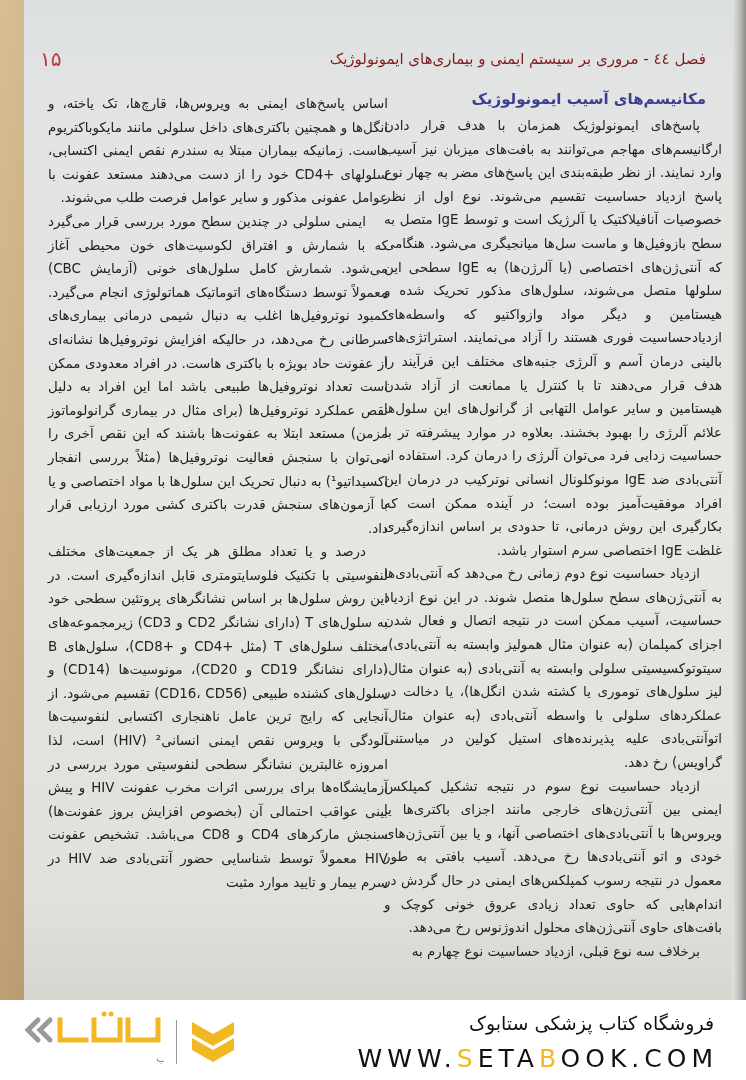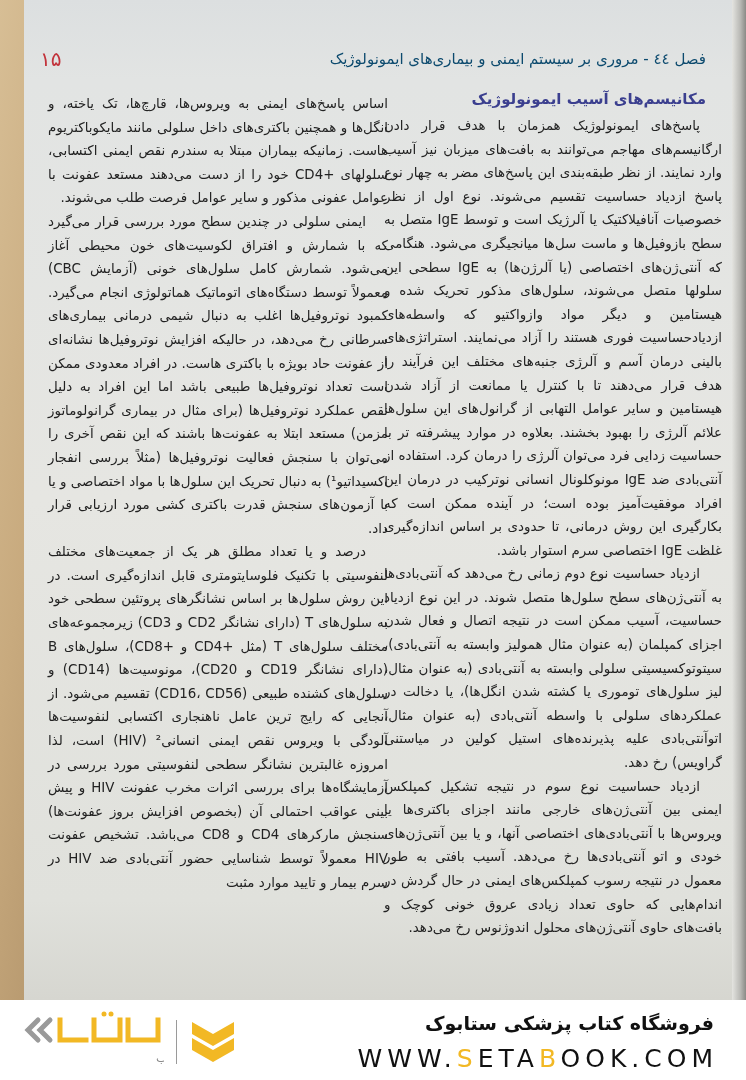--- a/index.html
+++ b/index.html
@@ -3,32 +3,32 @@
 <meta charset="utf-8">
 <style>
   html, body { margin:0; padding:0; }
   body { width:746px; height:1080px; overflow:hidden; background:#ffffff; font-family:"DejaVu Sans", sans-serif; position:relative; }
   .photo { position:absolute; left:0; top:0; width:746px; height:1000px; background:#c9b08a; overflow:hidden; }
   .photo .desk { position:absolute; left:0; top:0; width:30px; height:1000px; background:linear-gradient(100deg,#d7be95 0%,#c8aa7e 60%,#b89a70 100%); }
   .photo .page { position:absolute; left:24px; top:0; width:722px; height:1000px;
     background:linear-gradient(180deg,#dcdfe0 0%,#e2e4e3 8%,#e6e6e2 50%,#e0e1dc 90%,#d6d6d0 100%); }
   .photo .page-edge { position:absolute; right:0; top:0; width:14px; height:1000px; background:linear-gradient(90deg,#e4e4e0,#b8b8b4 60%,#8a8a86); }
   .running-head { position:absolute; top:44px; left:40px; right:40px; height:30px; direction:rtl; display:flex; align-items:center; }
-  .running-head .title { font-size:15px; color:#0c4a6e; }
+  .running-head .title { font-size:15px; color:#7f1d1d; }
   .running-head .pnum { position:absolute; left:0; font-size:20px; color:#c2333b; letter-spacing:2px; font-family:"DejaVu Sans", sans-serif;text-align:right; }
   .col { position:absolute; direction:rtl; text-align:justify; font-size:13.4px; line-height:23.6px; color:#222; }
   .col.right { left:384px; width:338px; top:86px; }
   .col.left { left:48px; width:340px; top:92px; }
   .col p { margin:0; text-align-last:right; }
   .col p.indent { text-indent:22px; }
   .heading { color:#3b3f8f; font-size:15px; margin:0 16px 2px 0; line-height:26px; }
   .heading.mid { margin-top:18px; }
   .bold { font-weight:normal; }
   .footer { position:absolute; top:1000px; left:0; width:746px; height:80px; background:#ffffff; }
-  .footer .shop-name { position:absolute; right:32px; top:12px; direction:rtl; font-size:19px; color:#111;font-weight:bold; }
+  .footer .shop-name { position:absolute; right:32px; top:12px; direction:rtl; font-size:19px; color:#111; }
   .footer .url { position:absolute; right:28px; top:44px; font-size:25px; letter-spacing:5px; color:#111; font-family:"DejaVu Sans", sans-serif; }
   .footer .url .accent { color:#f2b824; }
   .logo-wrap { position:absolute; left:24px; top:10px; width:210px; height:62px; }
   .logo-text { position:absolute; left:0; top:0; width:140px; height:62px; }
   .logo-divider { position:absolute; left:152px; top:10px; width:1px; height:44px; background:#9a9a9a; }
   .logo-chevron { position:absolute; left:166px; top:10px; }
 </style>
 </head>
 <body>
 
@@ -41,20 +41,21 @@
   <div class="running-head">
     <span class="title">فصل ٤٤ - مروری بر سیستم ایمنی و بیماری‌های ایمونولوژیک</span>
     <span class="pnum">١۵</span>
   </div>
 
   <div class="col right">
     <h2 class="heading">مکانیسم‌های آسیب ایمونولوژیک</h2>
     <p class="indent">پاسخ‌های ایمونولوژیک همزمان با هدف قرار دادن ارگانیسم‌های مهاجم می‌توانند به بافت‌های میزبان نیز آسیب وارد نمایند. از نظر طبقه‌بندی این پاسخ‌های مضر به چهار نوع پاسخ ازدیاد حساسیت تقسیم می‌شوند. نوع اول از نظر خصوصیات آنافیلاکتیک یا آلرژیک است و توسط IgE متصل به سطح بازوفیل‌ها و ماست سل‌ها میانجیگری می‌شود. هنگامی که آنتی‌ژن‌های اختصاصی (یا آلرژن‌ها) به IgE سطحی این سلولها متصل می‌شوند، سلول‌های مذکور تحریک شده و هیستامین و دیگر مواد وازواکتیو که واسطه‌های ازدیادحساسیت فوری هستند را آزاد می‌نمایند. استراتژی‌های بالینی درمان آسم و آلرژی جنبه‌های مختلف این فرآیند را هدف قرار می‌دهند تا با کنترل یا ممانعت از آزاد شدن هیستامین و سایر عوامل التهابی از گرانول‌های این سلول‌ها علائم آلرژی را بهبود بخشند. بعلاوه در موارد پیشرفته تر با حساسیت زدایی فرد می‌توان آلرژی را درمان کرد. استفاده از آنتی‌بادی ضد IgE مونوکلونال انسانی نوترکیب در درمان این افراد موفقیت‌آمیز بوده است؛ در آینده ممکن است که بکارگیری این روش درمانی، تا حدودی بر اساس اندازه‌گیری غلظت IgE اختصاصی سرم استوار باشد.</p>
     <p class="indent">ازدیاد حساسیت نوع دوم زمانی رخ می‌دهد که آنتی‌بادی‌ها به آنتی‌ژن‌های سطح سلول‌ها متصل شوند. در این نوع ازدیاد حساسیت، آسیب ممکن است در نتیجه اتصال و فعال شدن اجزای کمپلمان (به عنوان مثال همولیز وابسته به آنتی‌بادی)، سیتوتوکسیسیتی سلولی وابسته به آنتی‌بادی (به عنوان مثال، لیز سلول‌های توموری یا کشته شدن انگل‌ها)، یا دخالت در عملکردهای سلولی با واسطه آنتی‌بادی (به عنوان مثال، اتوآنتی‌بادی علیه پذیرنده‌های استیل کولین در میاستنی گراویس) رخ دهد.</p>
     <p class="indent">ازدیاد حساسیت نوع سوم در نتیجه تشکیل کمپلکس ایمنی بین آنتی‌ژن‌های خارجی مانند اجزای باکتری‌ها یا ویروس‌ها با آنتی‌بادی‌های اختصاصی آنها، و یا بین آنتی‌ژن‌های خودی و اتو آنتی‌بادی‌ها رخ می‌دهد. آسیب بافتی به طور معمول در نتیجه رسوب کمپلکس‌های ایمنی در حال گردش در اندام‌هایی که حاوی تعداد زیادی عروق خونی کوچک و بافت‌های حاوی آنتی‌ژن‌های محلول اندوژنوس رخ می‌دهد.</p>
+    <p class="indent">برخلاف سه نوع قبلی، ازدیاد حساسیت نوع چهارم به</p>
   </div>
 
   <div class="col left">
     <p>اساس پاسخ‌های ایمنی به ویروس‌ها، قارچ‌ها، تک یاخته، و انگل‌ها و همچنین باکتری‌های داخل سلولی مانند مایکوباکتریوم هاست. زمانیکه بیماران مبتلا به سندرم نقص ایمنی اکتسابی، سلولهای +CD4 خود را از دست می‌دهند مستعد عفونت با عوامل عفونی مذکور و سایر عوامل فرصت طلب می‌شوند.</p>
     <p class="indent"><span class="bold">ایمنی سلولی</span> <span>در چندین سطح مورد بررسی قرار می‌گیرد که با شمارش و افتراق لکوسیت‌های خون محیطی آغاز می‌شود. شمارش کامل سلول‌های خونی (آزمایش CBC) معمولاً توسط دستگاه‌های اتوماتیک هماتولوژی انجام می‌گیرد. کمبود نوتروفیل‌ها اغلب به دنبال شیمی درمانی بیماری‌های سرطانی رخ می‌دهد، در حالیکه افزایش نوتروفیل‌ها نشانه‌ای از عفونت حاد بویژه با باکتری هاست. در افراد معدودی ممکن است تعداد نوتروفیل‌ها طبیعی باشد اما این افراد به دلیل نقص عملکرد نوتروفیل‌ها (برای مثال در بیماری گرانولوماتوز مزمن) مستعد ابتلا به عفونت‌ها باشند که این نقص آخری را می‌توان با سنجش فعالیت نوتروفیل‌ها (مثلاً بررسی انفجار اکسیداتیو¹) به دنبال تحریک این سلول‌ها با مواد اختصاصی و یا با آزمون‌های سنجش قدرت باکتری کشی مورد ارزیابی قرار داد.</span></p>
     <p class="indent">درصد و یا تعداد مطلق هر یک از جمعیت‌های مختلف لنفوسیتی با تکنیک فلوسایتومتری قابل اندازه‌گیری است. در این روش سلول‌ها بر اساس نشانگرهای پروتئین سطحی خود به سلول‌های T (دارای نشانگر CD2 و CD3) زیرمجموعه‌های مختلف سلول‌های T (مثل +CD4 و +CD8)، سلول‌های B (دارای نشانگر CD19 و CD20)، مونوسیت‌ها (CD14) و سلول‌های کشنده طبیعی (CD16، CD56) تقسیم می‌شود. از آنجایی که رایج ترین عامل ناهنجاری اکتسابی لنفوسیت‌ها آلودگی با ویروس نقص ایمنی انسانی² (HIV) است، لذا امروزه غالبترین نشانگر سطحی لنفوسیتی مورد بررسی در آزمایشگاه‌ها برای بررسی اثرات مخرب عفونت HIV و پیش بینی عواقب احتمالی آن (بخصوص افزایش بروز عفونت‌ها) سنجش مارکرهای CD4 و CD8 می‌باشد. تشخیص عفونت HIV معمولاً توسط شناسایی حضور آنتی‌بادی ضد HIV در سرم بیمار و تایید موارد مثبت</p>
   </div>
 </div>
 
 <div class="footer">

